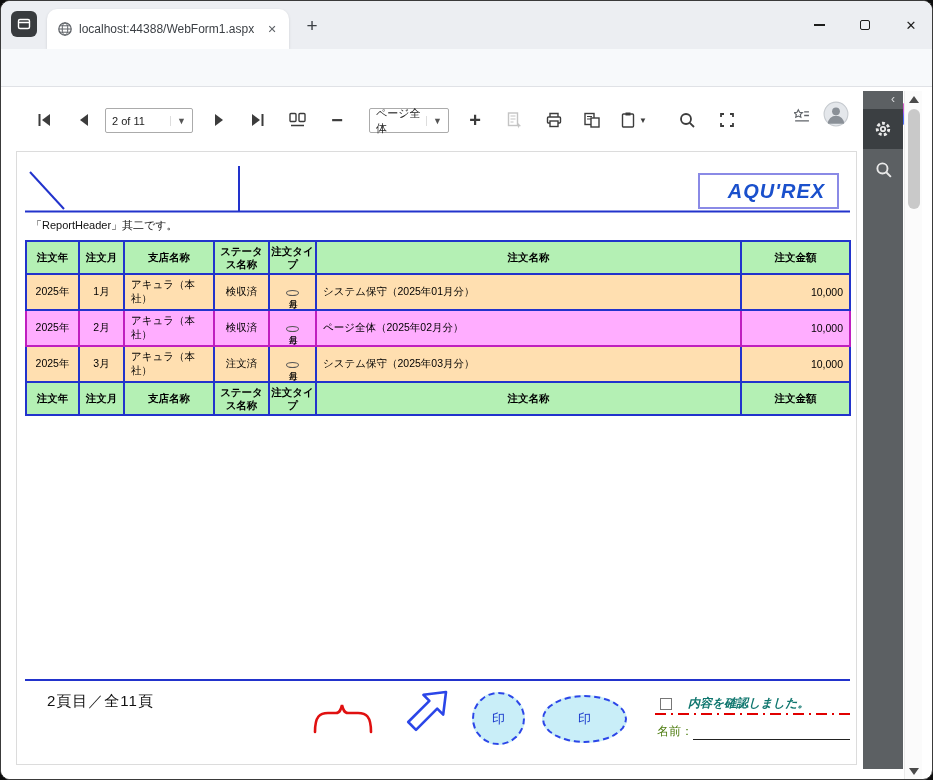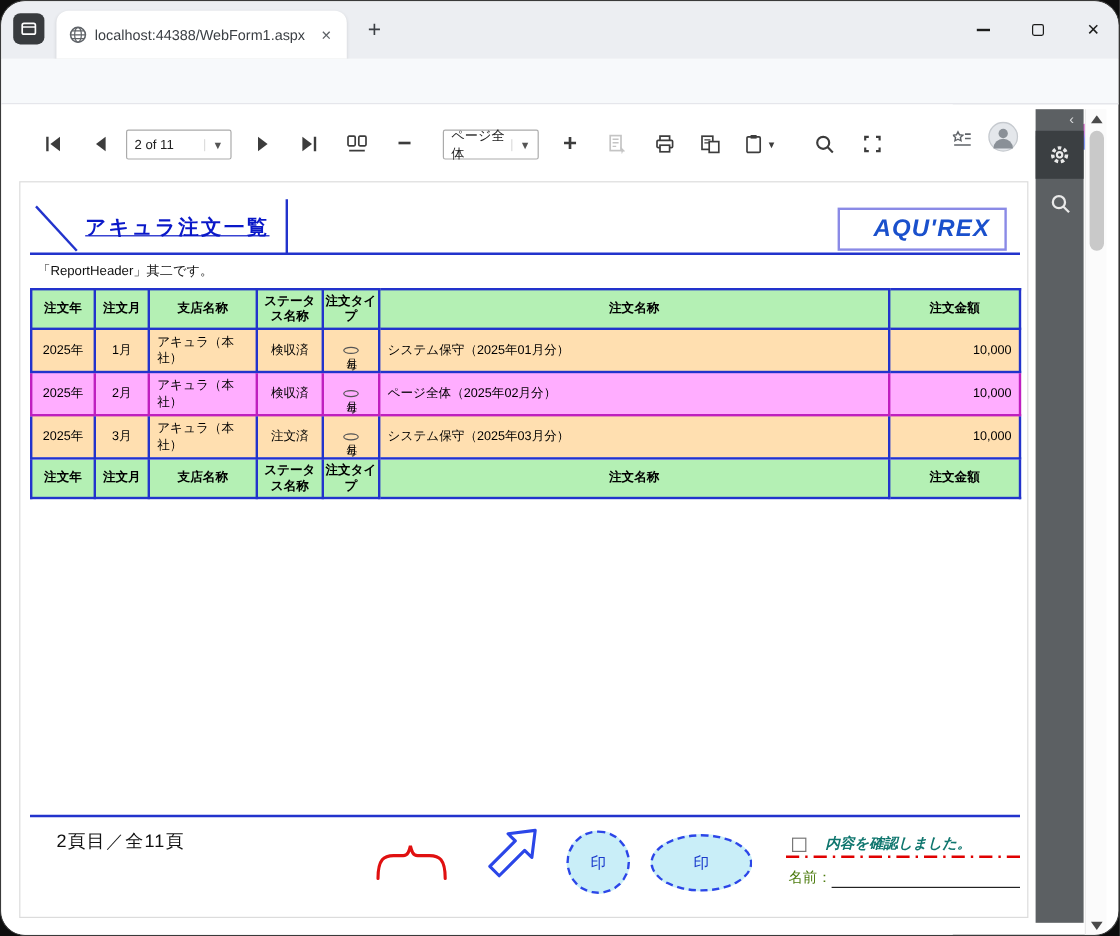--- a/index.html
+++ b/index.html
@@ -1,20 +1,20 @@
 <!DOCTYPE html>
 <html><head>
 <meta charset="utf-8">
 <style>
   * { margin:0; padding:0; box-sizing:border-box; }
   html,body { background:#0d0d0d; }
   body { font-family:"Liberation Sans","DejaVu Sans",sans-serif; }
 
   .window { position:relative; width:933px; height:780px; margin:0 auto;
-            border-radius:21px; overflow:hidden; background:#fff; border:1px solid #3a3a3a; }
+            border-radius:10px; overflow:hidden; background:#fff; border:1px solid #3a3a3a; }
 
   
   .titlebar { position:absolute; left:0; top:0; width:933px; height:48px; background:#eceef2; }
   .menu-btn { position:absolute; left:10px; top:10px; width:26px; height:26px; background:#383b3e;
               border-radius:6px; display:flex; align-items:center; justify-content:center; cursor:pointer; }
   .tab { position:absolute; left:46px; top:8px; width:242px; height:40px; background:#fff;
          border-radius:10px 10px 0 0; box-shadow:0 1px 3px rgba(0,0,0,.12);
          display:flex; align-items:center; padding:0 8px 0 10px; cursor:pointer; }
   .tab-title { flex:1; font-size:12px; color:#3b3f44; white-space:nowrap; overflow:hidden; text-overflow:ellipsis; margin:0 6px; }
   .tab-close { width:18px; height:18px; border-radius:4px; display:flex; align-items:center; justify-content:center;
@@ -279,21 +279,20 @@
     </div>
 
     <div class="report">
       <svg class="decor" width="841" height="614">
         <line x1="13" y1="20" x2="47" y2="57" stroke="#2233cc" stroke-width="2"></line>
         <line x1="222" y1="14" x2="222" y2="59" stroke="#2233cc" stroke-width="2"></line>
         <line x1="8" y1="59.5" x2="833" y2="59.5" stroke="#2233cc" stroke-width="2"></line>
         <line x1="8" y1="528" x2="833" y2="528" stroke="#2233cc" stroke-width="2"></line>
       </svg>
 
-      <div class="rpt-title">アキュラ注文一覧</div>
 
 
       <div class="logo-box">
         <span class="logo-text">AQU'REX</span>
       </div>
 
       <div class="hdr-note">「ReportHeader」其二です。</div>
 
       <table class="orders">
         <colgroup>

